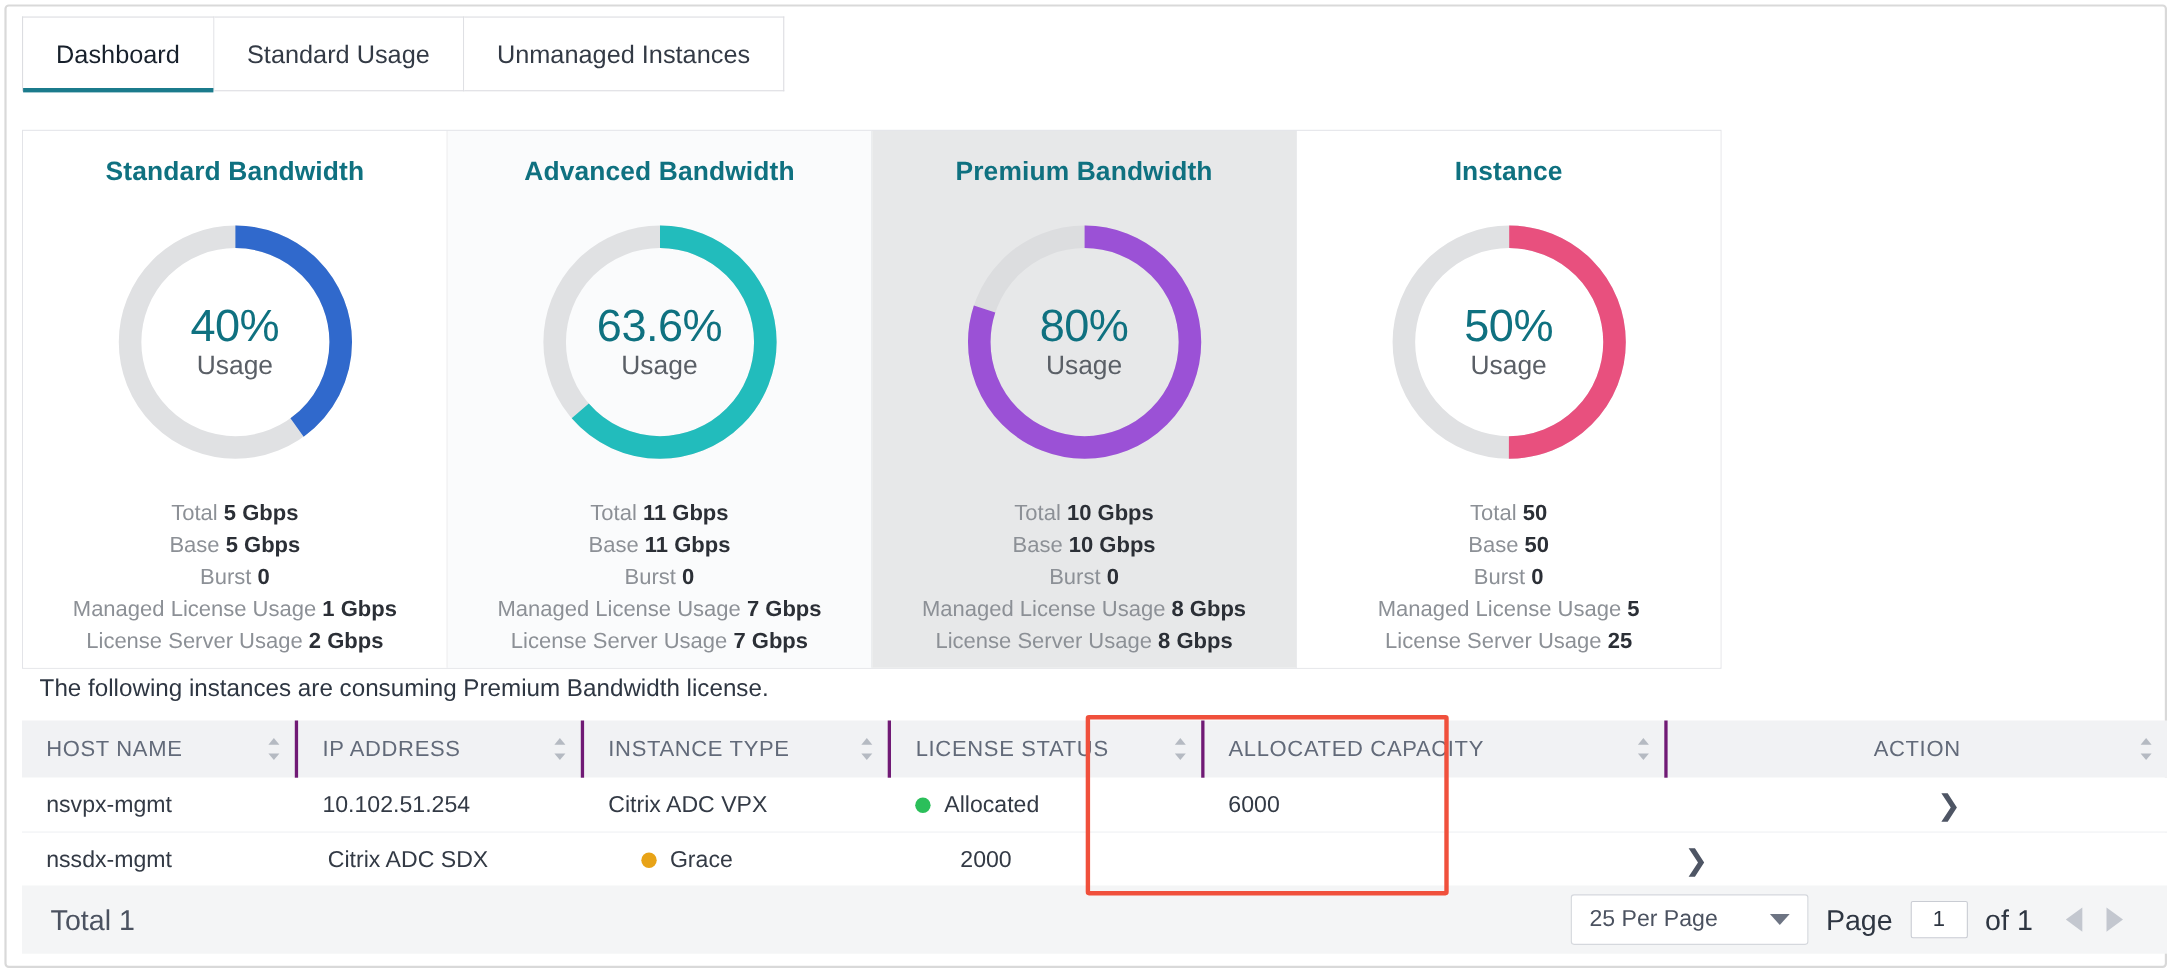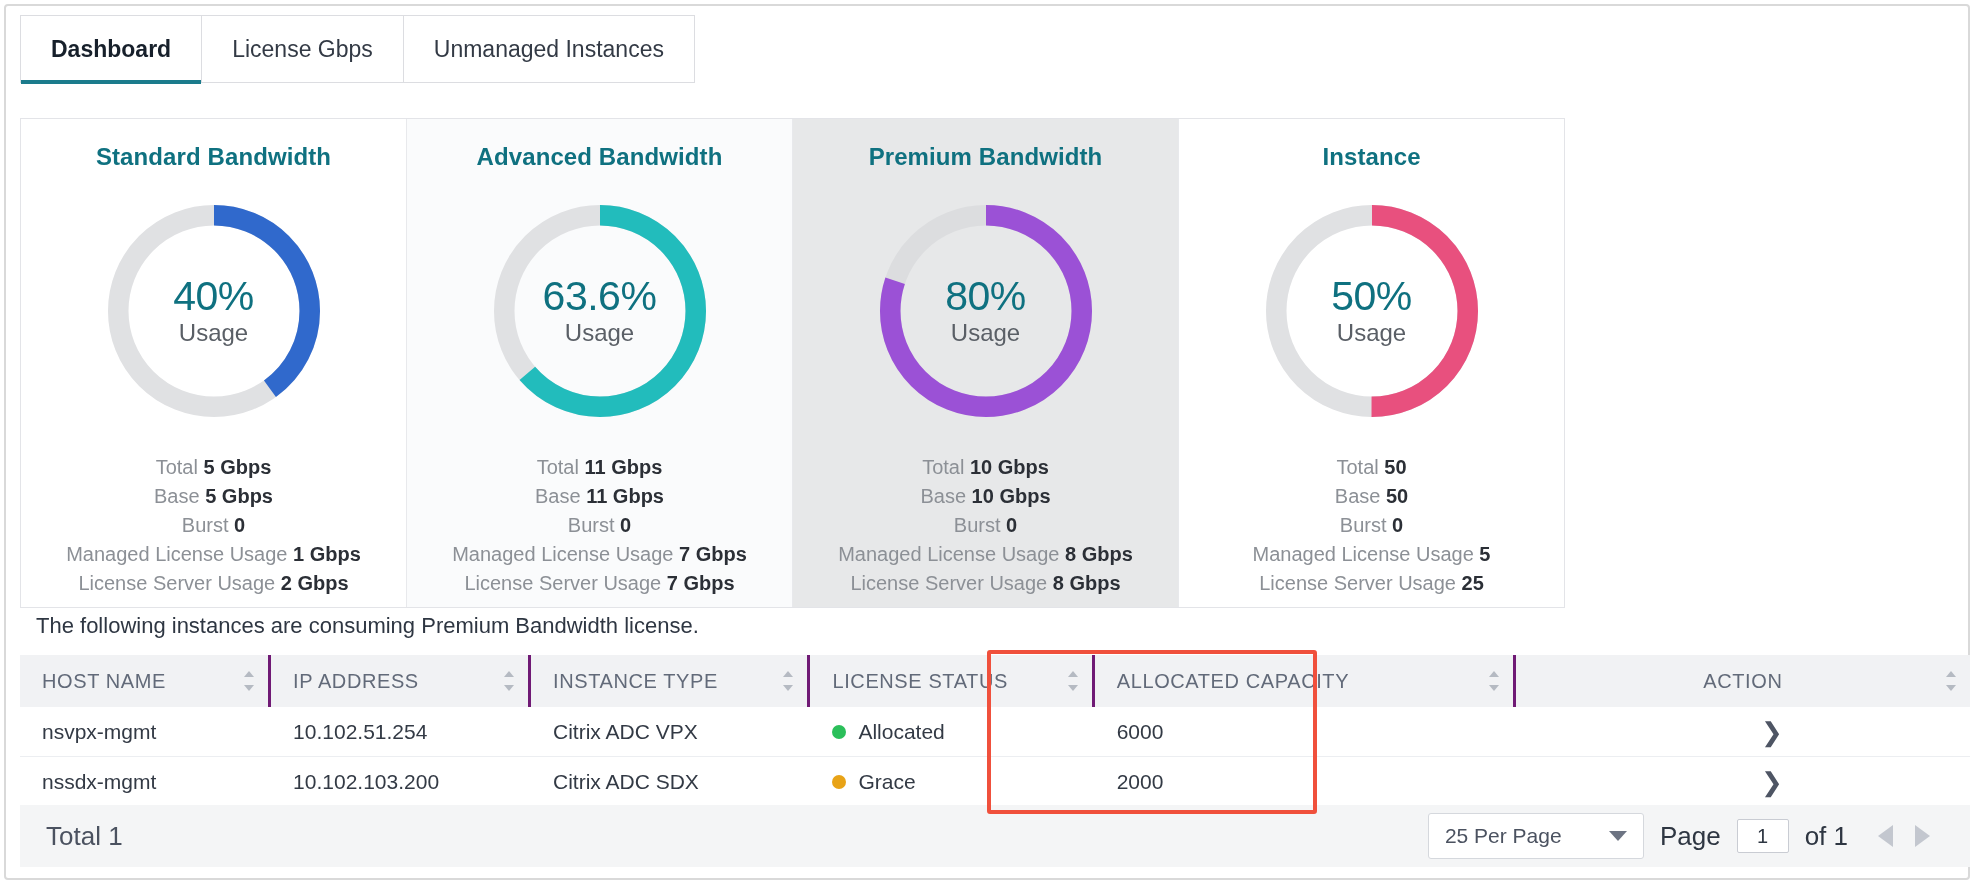--- a/index.html
+++ b/index.html
@@ -45,21 +45,21 @@
     color: #333a45;
     background: #fff;
     border: 1px solid #dcdde1;
     border-left: none;
     position: relative;
     cursor: pointer;
     white-space: nowrap;
   }
   .tab:first-child { border-left: 1px solid #dcdde1; }
   .tab.active {
-    font-weight: bold;
+    font-weight: normal;
     color: #17202b;
     border-bottom: none;
   }
   .tab.active::after {
     content: "";
     position: absolute;
     left: 0; right: 0; bottom: -1px;
     height: 4px;
     background: #1b7b8c;
   }
@@ -310,21 +310,21 @@
 <body>
 
 <div id="page">
   <div class="frame"></div>
 
   <div class="tabs">
     <div class="tab active">
       <span>Dashboard</span>
     </div>
     <div class="tab">
-      <span>License Gbps</span>
+      <span>Standard Usage</span>
     </div>
     <div class="tab">
       <span>Unmanaged Instances</span>
     </div>
   </div>
 
   <div class="cards">
 
     <div class="card" style="background: rgb(255, 255, 255);">
       <div class="card-title">Standard Bandwidth</div>
@@ -468,21 +468,20 @@
         <span>Allocated</span>
       </div>
       <div class="td c-cap">6000</div>
       <div class="td c-act">
         <span class="chev">❯</span>
       </div>
     </div>
 
     <div class="trow">
       <div class="td c-host">nssdx-mgmt</div>
-      <div class="td c-ip">10.102.103.200</div>
       <div class="td c-type">Citrix ADC SDX</div>
       <div class="td c-stat">
         <span class="dot" style="background: rgb(232, 163, 23);"></span>
         <span>Grace</span>
       </div>
       <div class="td c-cap">2000</div>
       <div class="td c-act">
         <span class="chev">❯</span>
       </div>
     </div>

